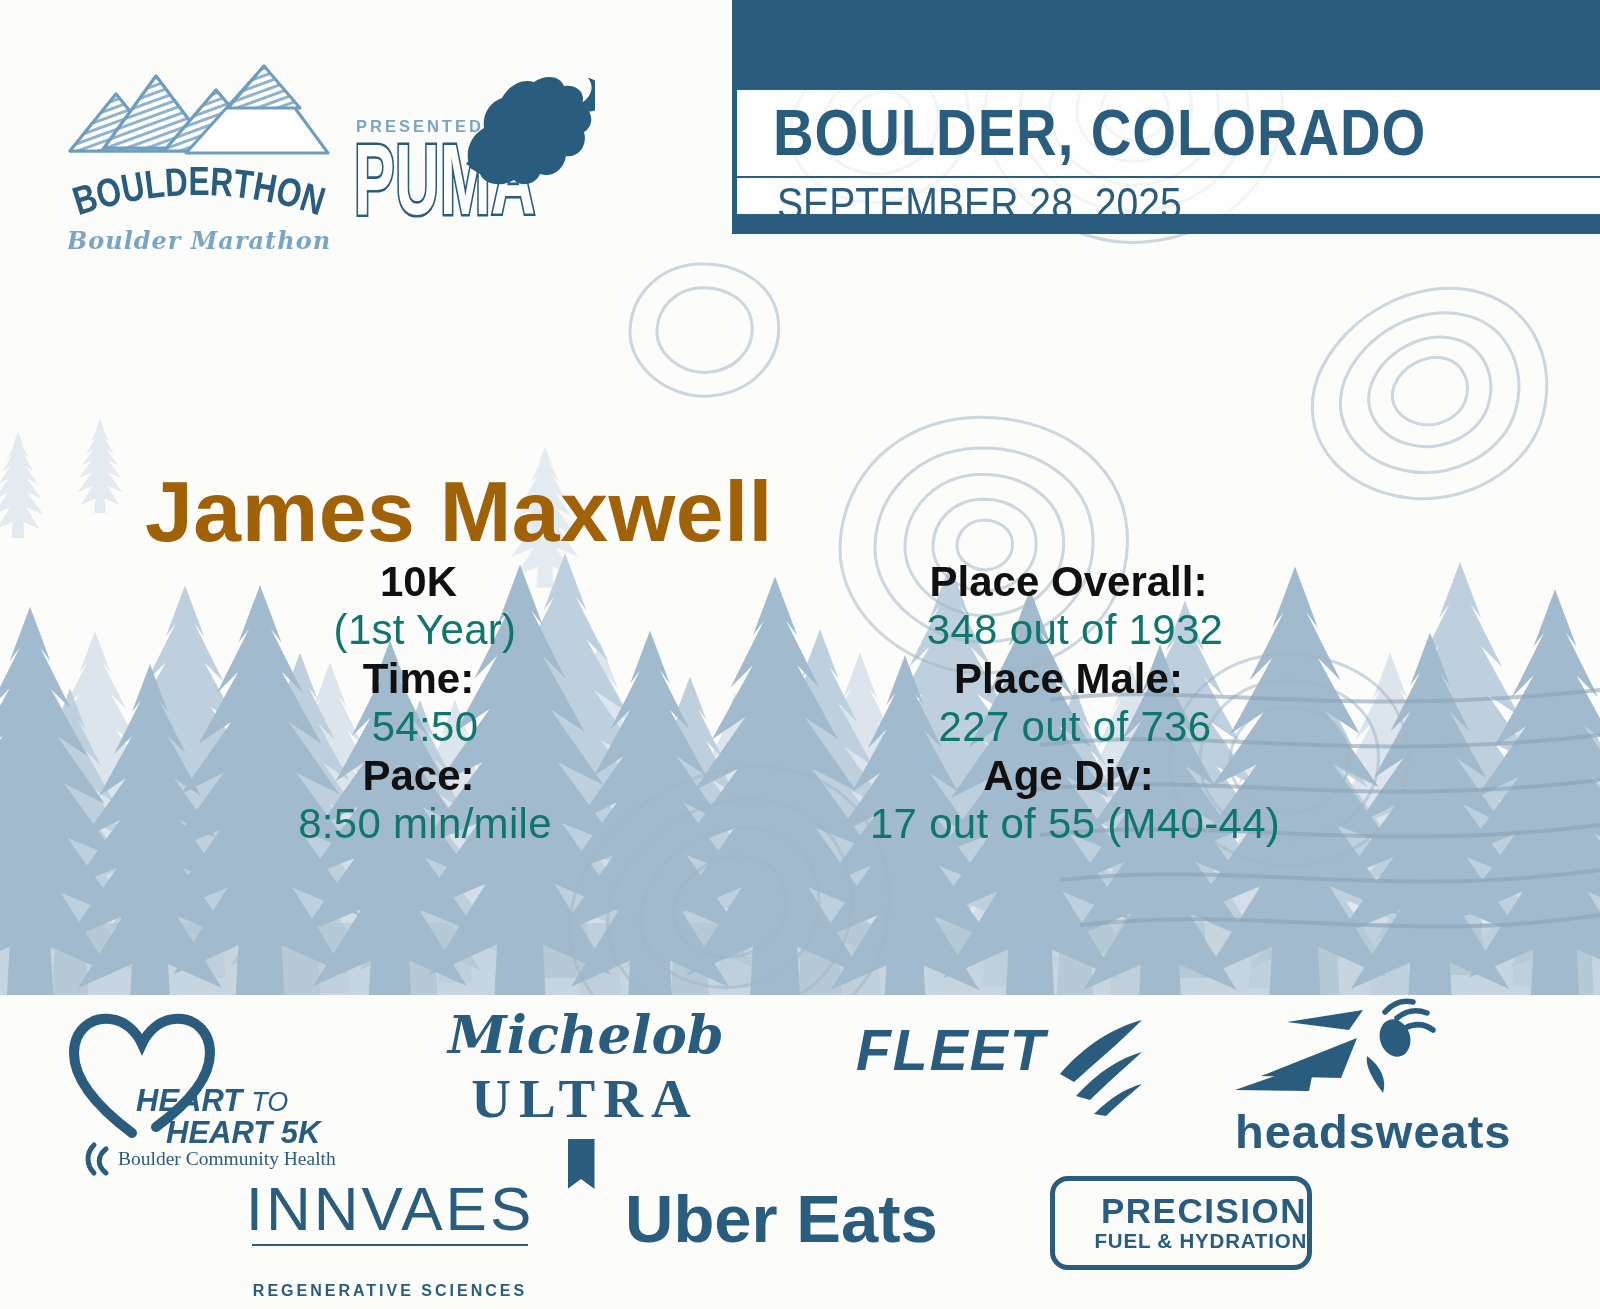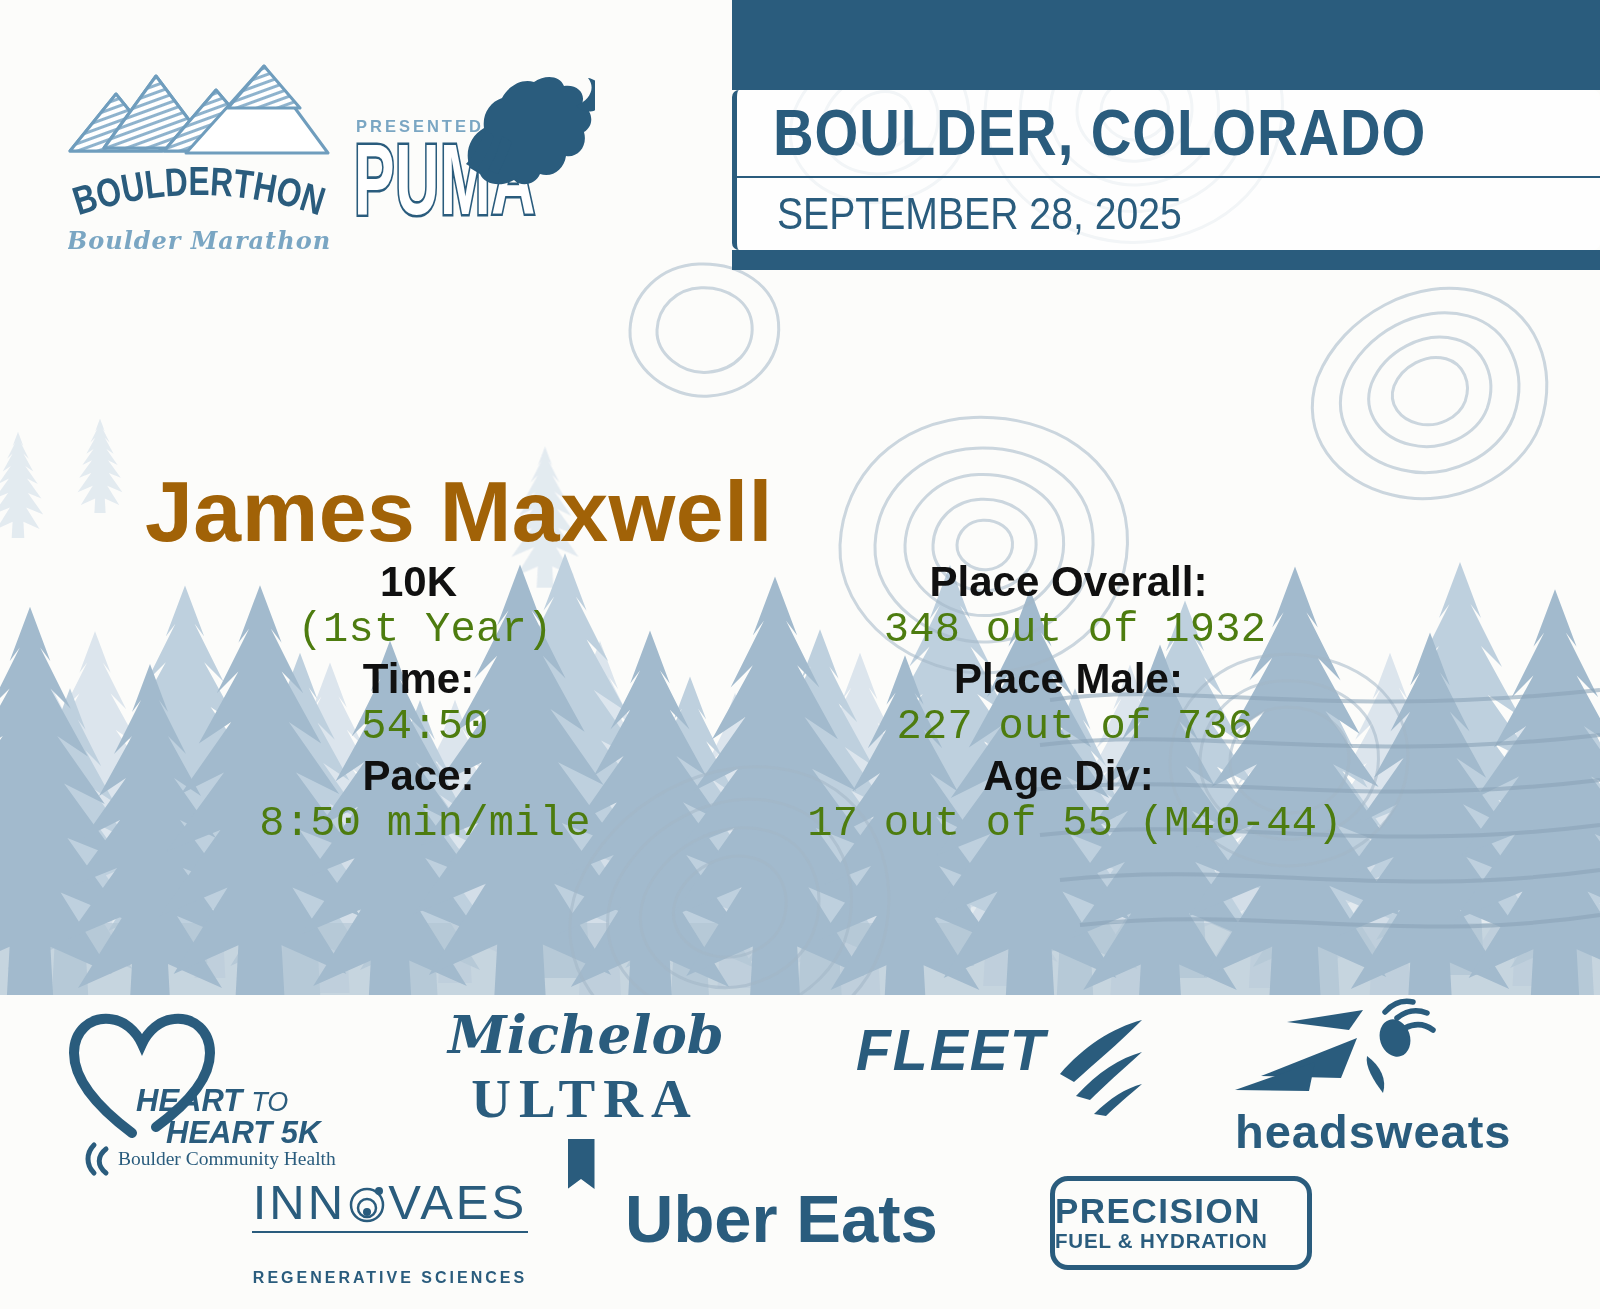--- a/index.html
+++ b/index.html
@@ -15,43 +15,43 @@
   }
   .abs{position:absolute;}
 
   
   #forest-svg{left:0;top:418px;width:1600px;height:577px;}
   #topo-svg{left:0;top:0;width:1600px;height:995px;}
 
   
   .banner{left:732px;top:0;width:868px;z-index:5;}
   .banner-top{height:90px;background:var(--teal);}
-  .banner-mid{height:160px;background:rgba(255,255,255,.74);border-left:5px solid var(--teal);
-    display:flex;flex-direction:column;border-radius:7px;}
+  .banner-mid{height:124px;background:rgba(255,255,255,.74);border-left:5px solid var(--teal);
+    display:flex;flex-direction:column;}
   .banner-loc{flex:0 0 86px;display:flex;align-items:center;padding-left:36px;}
   .banner-loc span{display:inline-block;transform:scaleX(.88);transform-origin:left center;
     font-size:64px;font-weight:800;letter-spacing:1px;color:var(--teal);white-space:nowrap;}
   .banner-rule{border-top:2.5px solid var(--teal);}
   .banner-date{flex:1;display:flex;align-items:center;padding-left:40px;}
   .banner-date span{display:inline-block;transform:scaleX(.87);transform-origin:left center;
     font-size:45px;font-weight:400;color:var(--teal);white-space:nowrap;}
   .banner-bot{height:20px;background:var(--teal);}
 
   
   #boulderthon-logo{left:68px;top:56px;width:262px;height:202px;z-index:6;}
   #puma-logo{left:350px;top:60px;width:245px;height:182px;z-index:6;}
 
   
   .athlete-name{left:145px;top:462px;font-size:86px;font-weight:700;letter-spacing:.5px;
     color:#a16207;z-index:7;white-space:nowrap;}
   .results{left:145px;top:558px;width:1300px;z-index:7;
     display:grid;grid-template-columns:560px auto;grid-auto-rows:97px;}
   .cell{display:flex;align-items:center;white-space:nowrap;font-size:42px;flex-direction:column;}
   .lbl{font-weight:700;margin-right:13px;}
-  .val{font-weight:400;letter-spacing:.3px;color:#4d7c0f;font-family:Liberation Mono, monospace;}
+  .val{font-weight:400;letter-spacing:.3px;color:#0f766e;}
 
   
   .sponsor{z-index:7;color:var(--teal);}
   .hth{left:60px;top:995px;width:320px;height:185px;}
   .hth-heart{left:6px;top:16px;}
   .hth-l1{left:76px;top:88px;font-size:31px;font-style:italic;font-weight:800;white-space:nowrap;}
   .hth-l1 .to{font-weight:400;font-size:27px;margin-left:9px;}
   .hth-l2{left:106px;top:120px;font-size:31px;font-style:italic;font-weight:800;white-space:nowrap;}
   .hth-org{left:24px;top:146px;display:flex;align-items:center;gap:8px;}
   .hth-org span{font-family:"Liberation Serif",serif;font-size:19.5px;white-space:nowrap;}
@@ -65,30 +65,30 @@
 
   .fleet{left:848px;top:1022px;width:300px;height:125px;font-style:italic;font-weight:900;}
   .ff1{left:8px;top:0;font-size:57px;letter-spacing:2px;line-height:1;}
   .ff2{left:34px;top:53px;font-size:57px;letter-spacing:2px;line-height:1;}
   .ff-wing{left:202px;top:-12px;}
 
   .hsw{left:1235px;top:998px;width:320px;}
   .hsw-name{font-size:47px;font-weight:600;letter-spacing:1px;margin-top:2px;}
 
   .innovaes{left:250px;top:1178px;width:280px;text-align:center;}
-  .inn-l1{display:flex;justify-content:center;align-items:center;font-size:49px;
+  .inn-l1{display:flex;justify-content:center;align-items:center;font-size:62px;
     font-weight:300;letter-spacing:3px;line-height:1;}
   .inn-rule{border-top:2.5px solid var(--teal);margin:4px 2px;}
   .inn-l2{font-size:16px;font-weight:700;letter-spacing:3px;white-space:nowrap;margin-top:36px;}
 
   .uber{left:625px;top:1180px;font-size:67px;font-weight:700;letter-spacing:0;white-space:nowrap;}
 
   .precision{left:1050px;top:1176px;width:262px;height:94px;border:5px solid var(--teal);
     border-radius:18px;display:flex;flex-direction:column;justify-content:center;
-    align-items:flex-start;text-align:center;box-sizing:border-box;}
+    align-items:flex-end;text-align:center;box-sizing:border-box;}
   .prec-l1{font-size:35px;font-weight:800;letter-spacing:1.5px;line-height:1.05;}
   .prec-l2{font-size:20.5px;font-weight:800;letter-spacing:.8px;}
 </style>
 </head>
 <body>
 
 <div class="poster">
 
   <svg id="forest-svg" class="abs" viewBox="0 0 1600 577" aria-hidden="true">
     <defs>

